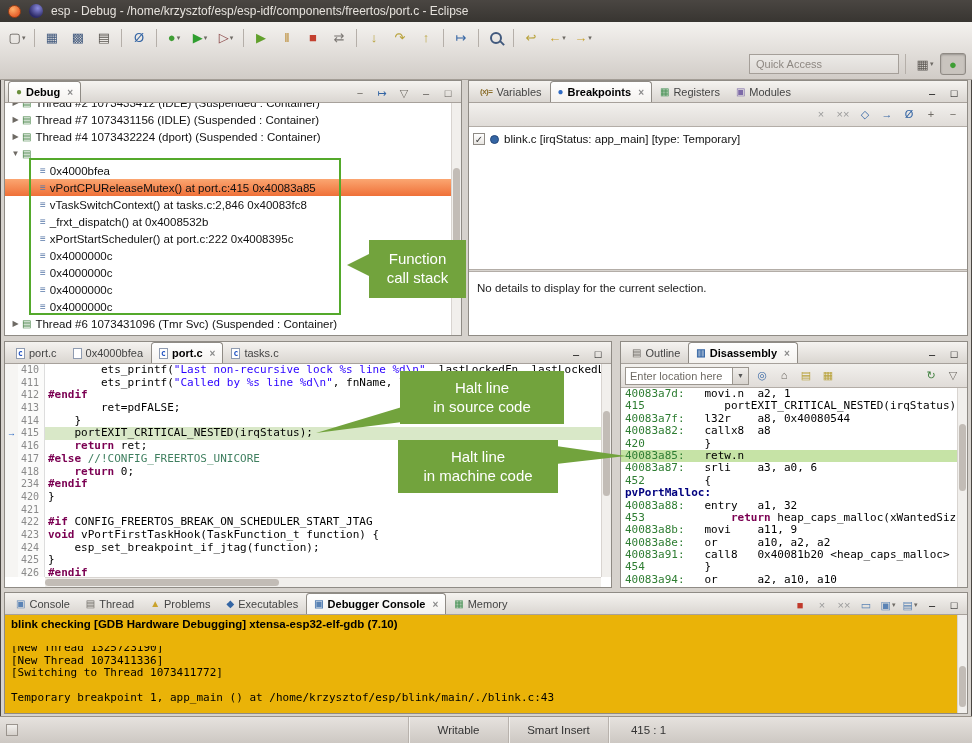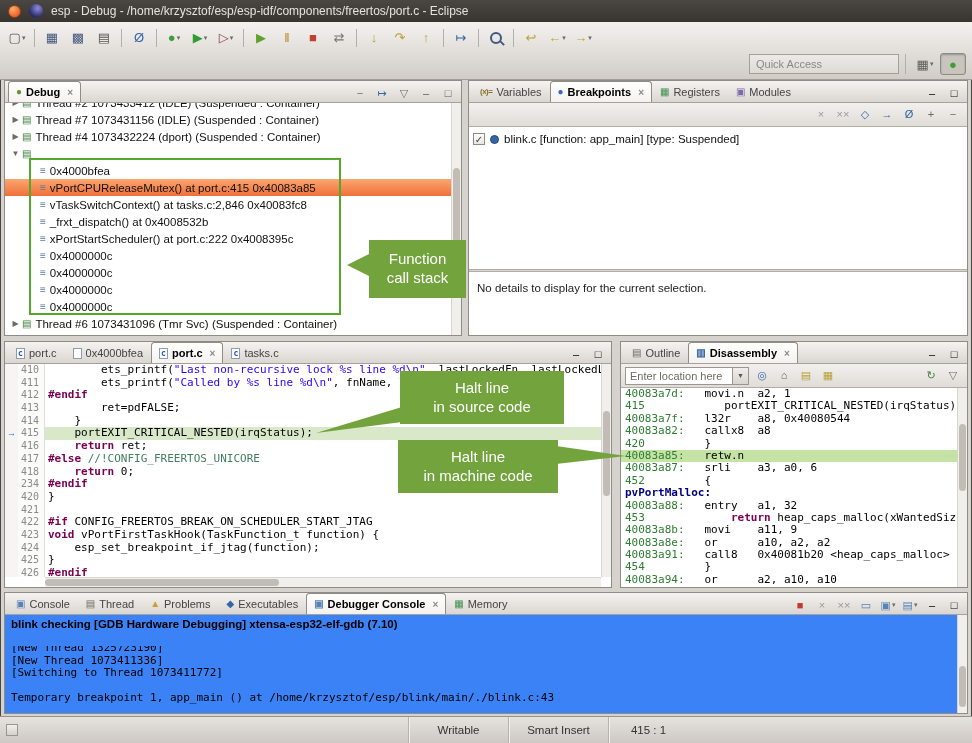--- a/index.html
+++ b/index.html
@@ -75,21 +75,21 @@
   #loc-text{flex:1;font-size:11px;color:#6e6a64;padding:0 4px;line-height:16px;overflow:hidden;white-space:nowrap}
   #loc-dd{width:15px;background:linear-gradient(#f0eeeb,#d8d4cf);border-left:1px solid #9b968f;font-size:7px;display:flex;align-items:center;justify-content:center;color:#555}
   #loc-spacer{flex:1}
   #disasm-body{position:absolute;top:46px;left:0;right:10px;bottom:0;background:#fff;overflow:hidden}
   .dline{height:12.4px;white-space:pre;font:11px/12.4px "DejaVu Sans Mono",monospace;padding-left:4px}
   .dline.hl{background:#c6e3a6}
   .dk-addr{color:#2e7d32}.dk-lnum{color:#2e7d32}.dk-label{color:#00007f;font-weight:bold}.dk-pl{color:#000}.dk-kw{color:#7b0052;font-weight:bold}
   #disasm-panel .vscroll{top:46px}
   
   #console-panel{left:4px;top:592px;width:964px;height:122px}
-  #console-body{position:absolute;top:22px;left:0;right:10px;bottom:0;background:#3b82f6;overflow:hidden}
+  #console-body{position:absolute;top:22px;left:0;right:10px;bottom:0;background:#eab308;overflow:hidden}
   #console-desc{font-size:11.5px;font-weight:bold;color:#000;padding:2px 6px 1px;height:14px;line-height:14px}
   #console-clip{overflow:hidden;position:absolute;top:31px;left:0;right:0;bottom:0}
   #console-lines{font:11px/12.5px "DejaVu Sans Mono",monospace;padding:0 6px;margin-top:-4px}
   .conline{white-space:pre;height:12.5px}
   #console-panel .vscroll{top:22px}
   
   #annotations{position:absolute;left:0;top:0;right:0;bottom:0;pointer-events:none}
   #ann-rect{position:absolute;left:29px;top:158px;width:312px;height:157px;border:2px solid var(--ann-border,#54a92b);box-sizing:border-box}
   .callout{position:absolute;background:var(--ann-green,#72a33d);color:#fff;display:flex;flex-direction:column;align-items:center;justify-content:center;font-size:15px;line-height:1.25;text-align:center}
   .tail-left{position:absolute;left:-22px;top:14px;width:0;height:0;border-top:11px solid transparent;border-bottom:11px solid transparent;border-right:22px solid var(--ann-green,#72a33d)}
@@ -360,21 +360,21 @@
           <span class="vglyph" style="color: rgb(110, 106, 100);">+</span>
         </div>
         <div class="vbtn">
           <span class="vglyph" style="color: rgb(110, 106, 100);">−</span>
         </div>
       </div>
     <div id="bp-list">
       <div class="bprow">
         <span class="cb">✓</span>
         <span class="bpdot"></span>
-        <span>blink.c [function: app_main] [type: Suspended]</span>
+        <span>blink.c [irqStatus: app_main] [type: Temporary]</span>
       </div>
     </div>
     <div id="bp-sash"></div>
     <div id="bp-detail">
       <span>No details to display for the current selection.</span>
     </div>
   </div>
 
   <div class="panel" id="editor-panel">
     <div class="tabbar" id="editor-tabbar">

